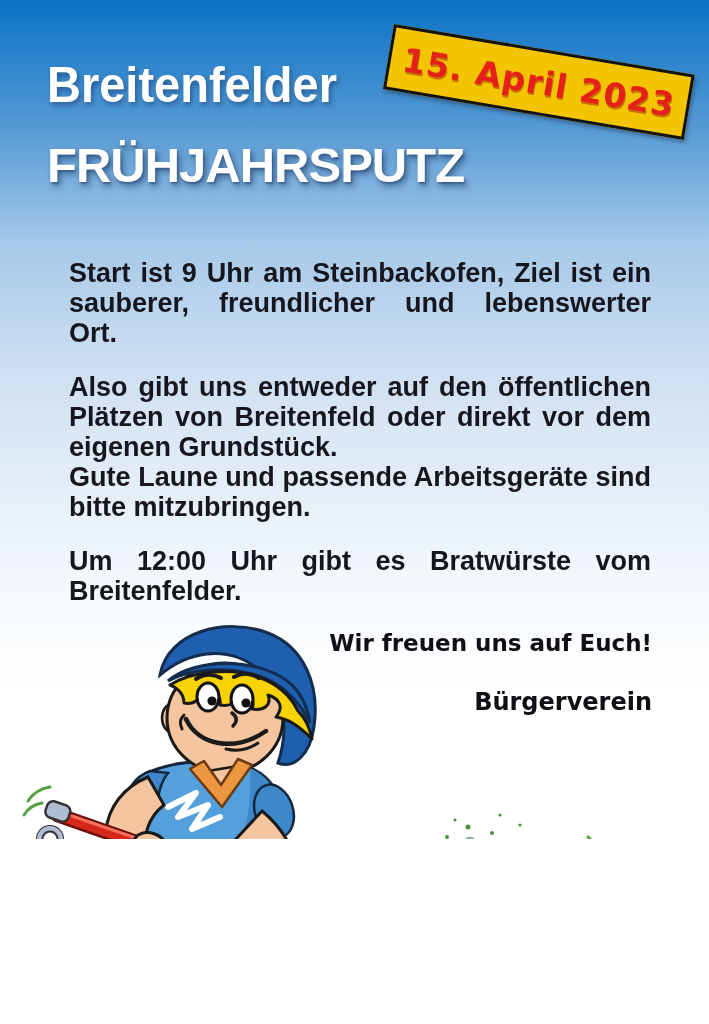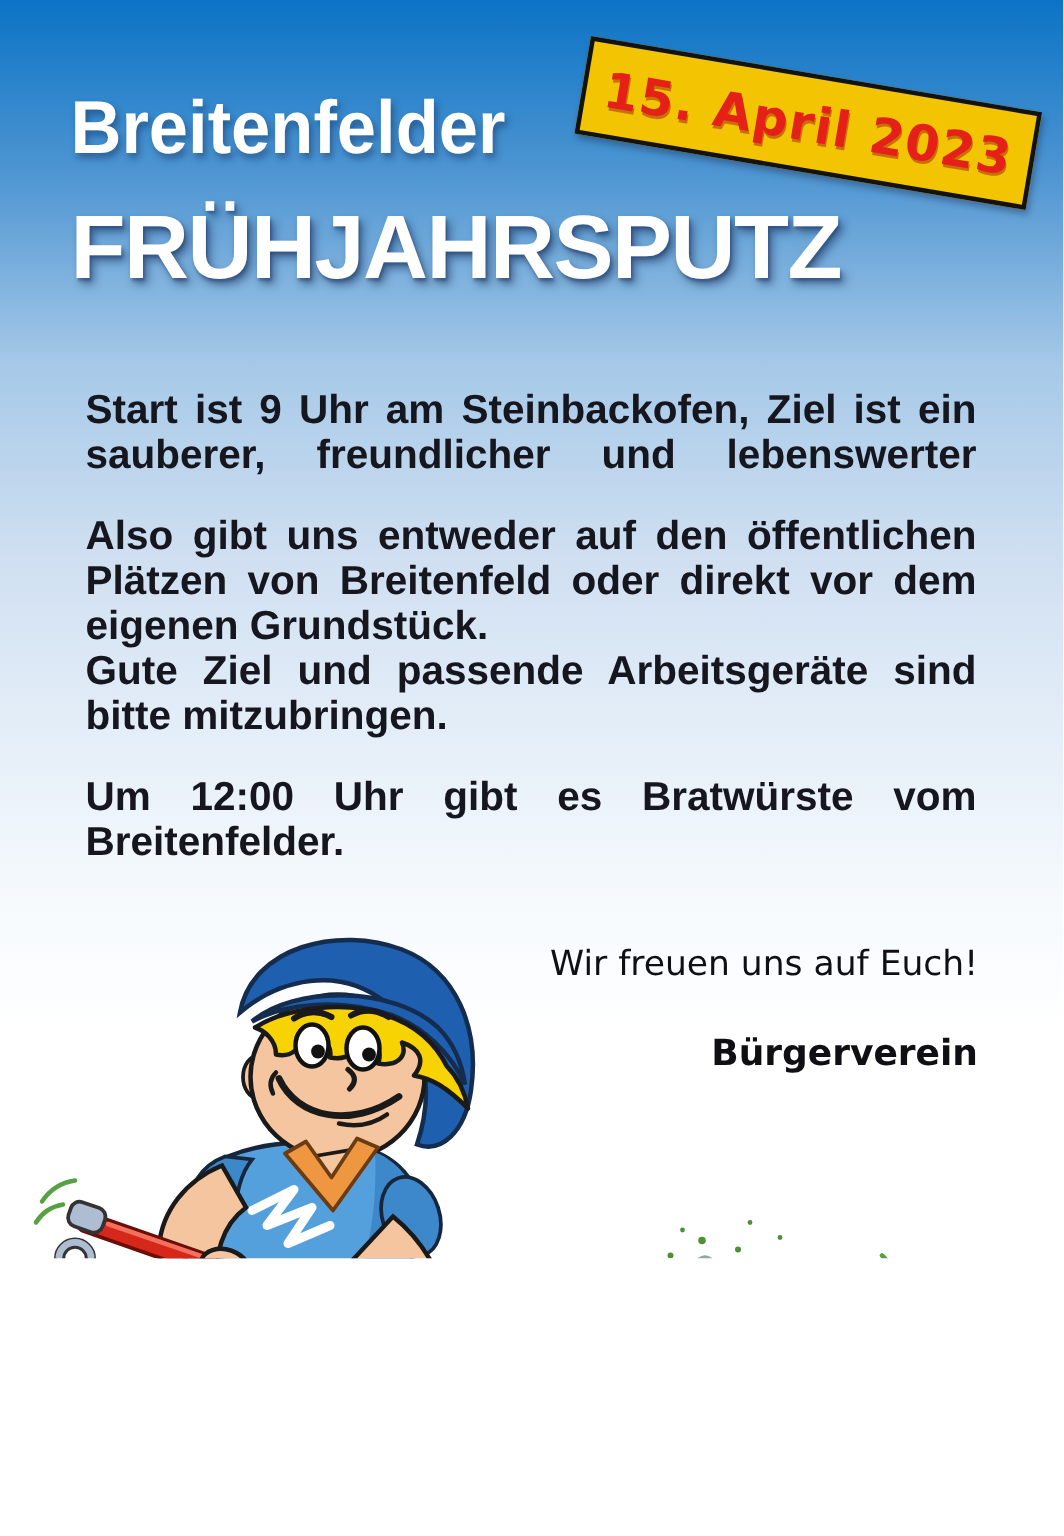--- a/index.html
+++ b/index.html
@@ -7,30 +7,30 @@
     background:linear-gradient(180deg,#0b73c5 0%,#4f96d2 14%,#a6c9e8 29%,#cfdff1 44%,#e4eef8 58%,#f6fafd 72%,#ffffff 82%,#ffffff 100%);
     font-family:"Liberation Sans",sans-serif;}
   .kicker{position:absolute;left:47px;top:56px;font-size:50px;font-weight:bold;color:#ffffff;
     transform:scaleX(.94);transform-origin:0 0;white-space:nowrap;
     text-shadow:2px 3px 5px rgba(15,35,80,.45);}
   .badge{position:absolute;left:394px;top:24px;width:299px;height:60px;background:#f2c402;
     border:3px solid #121212;transform:rotate(9.6deg);transform-origin:0 0;
     display:flex;align-items:center;justify-content:center;box-shadow:2px 3px 4px rgba(20,30,60,.35);}
   .badge span{font-family:"DejaVu Sans",sans-serif;font-size:33px;font-weight:bold;color:#e52019;
     letter-spacing:1px;white-space:nowrap;text-shadow:1px 2px 0 rgba(150,10,5,.45);}
-  .title{position:absolute;left:47px;top:126px;font-size:60px;font-weight:bold;color:#ffffff;
+  .title{position:absolute;left:47px;top:126px;font-size:49px;font-weight:bold;color:#ffffff;
     letter-spacing:-1px;line-height:78px;white-space:nowrap;
     text-shadow:3px 4px 6px rgba(15,35,80,.5),1px 2px 2px rgba(15,35,80,.35);}
   .bodytext{position:absolute;left:57px;top:258px;width:594px;color:#16161f;
     font-size:27px;font-weight:bold;line-height:30px;}
-  .block{margin:0 0 24px 0;}
+  .block{margin:0 0 24px 12px;}
   .jline{text-align:justify;text-align-last:justify;}
   .lline{text-align:left;}
   .closing{position:absolute;right:57px;top:630px;font-family:"DejaVu Sans",sans-serif;
-    font-size:23px;font-weight:normal;color:#101014;white-space:nowrap;}
+    font-size:23px;font-weight:bold;color:#101014;white-space:nowrap;}
   .signature{position:absolute;right:57px;top:686px;font-family:"DejaVu Sans",sans-serif;
     font-size:24px;font-weight:bold;color:#101014;line-height:32px;}
   .illus{position:absolute;left:0;top:615px;width:709px;height:409px;}
 </style>
 </head>
 <body>
 
 <div class="stage">
 
   <div class="kicker">Breitenfelder</div>
@@ -38,26 +38,27 @@
   <div class="badge">
     <span>15. April 2023</span>
   </div>
 
   <div class="title">FRÜHJAHRSPUTZ</div>
 
   <div class="bodytext">
     <div class="block">
       <div class="jline">Start ist 9 Uhr am Steinbackofen, Ziel ist ein</div>
       <div class="jline">sauberer, freundlicher und lebenswerter</div>
+      <div class="lline">Ort.</div>
     </div>
     <div class="block">
       <div class="jline">Also gibt uns entweder auf den öffentlichen</div>
       <div class="jline">Plätzen von Breitenfeld oder direkt vor dem</div>
       <div class="lline">eigenen Grundstück.</div>
-      <div class="jline">Gute Ziel und passende Arbeitsgeräte sind</div>
+      <div class="jline">Gute Laune und passende Arbeitsgeräte sind</div>
       <div class="lline">bitte mitzubringen.</div>
     </div>
     <div class="block">
       <div class="jline">Um 12:00 Uhr gibt es Bratwürste vom</div>
       <div class="lline">Breitenfelder.</div>
     </div>
   </div>
 
   <div class="closing">Wir freuen uns auf Euch!</div>
 

